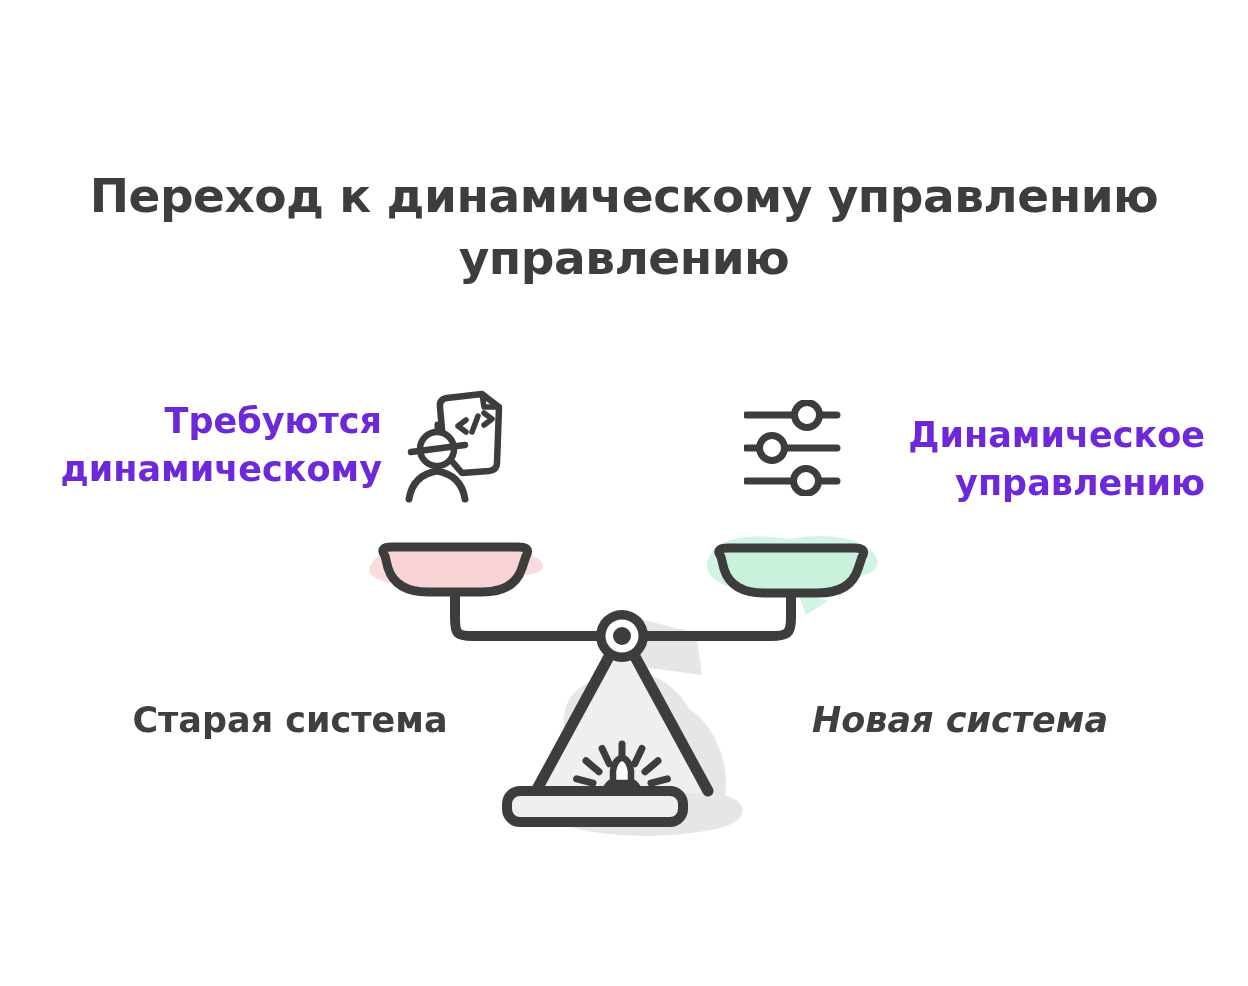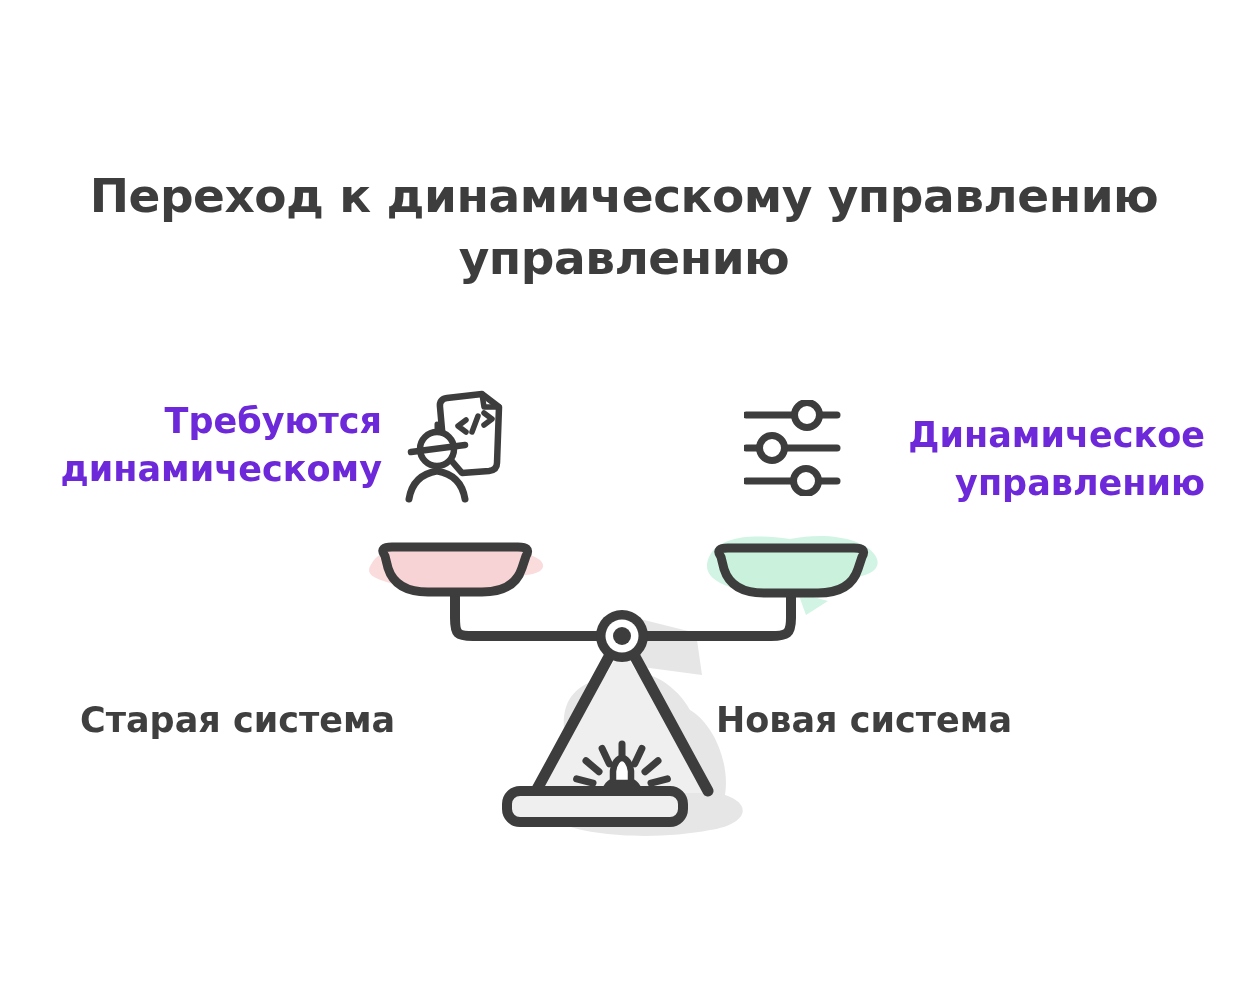--- a/index.html
+++ b/index.html
@@ -11,23 +11,23 @@
     position:absolute;top:165px;left:0;width:1248px;text-align:center;
     font-size:47px;font-weight:bold;letter-spacing:-0.5px;line-height:62px;color:#3d3d3d;margin:0;
   }
   .item-text{position:absolute;font-size:35px;font-weight:bold;line-height:48px;color:#6d28d9;}
   .item-text.left{left:60px;width:322px;top:397px;text-align:right;}
   .item-text.right{left:865px;width:340px;top:411px;text-align:right;}
   .icon{position:absolute;}
   .dev-icon{left:403px;top:386px;}
   .sliders-icon{left:744px;top:400px;}
   .scale-svg{position:absolute;left:360px;top:525px;}
-  .sys-label{position:absolute;top:700px;font-size:35px;font-weight:bold;color:#3f3f3f;width:420px;}
+  .sys-label{position:absolute;top:700px;font-size:35px;font-weight:bold;color:#3f3f3f;text-align:center;width:420px;}
   .sys-label.left{left:80px;}
-  .sys-label.right{left:716px;}
+  .sys-label.right{left:750px;font-style:italic;}
   .ink{stroke:#3d3d3d;}
   .no-fill{fill:none;}
   .rc{stroke-linecap:round;stroke-linejoin:round;}
 </style>
 </head>
 <body>
 
 <div class="canvas">
 
   <h1 class="title">

